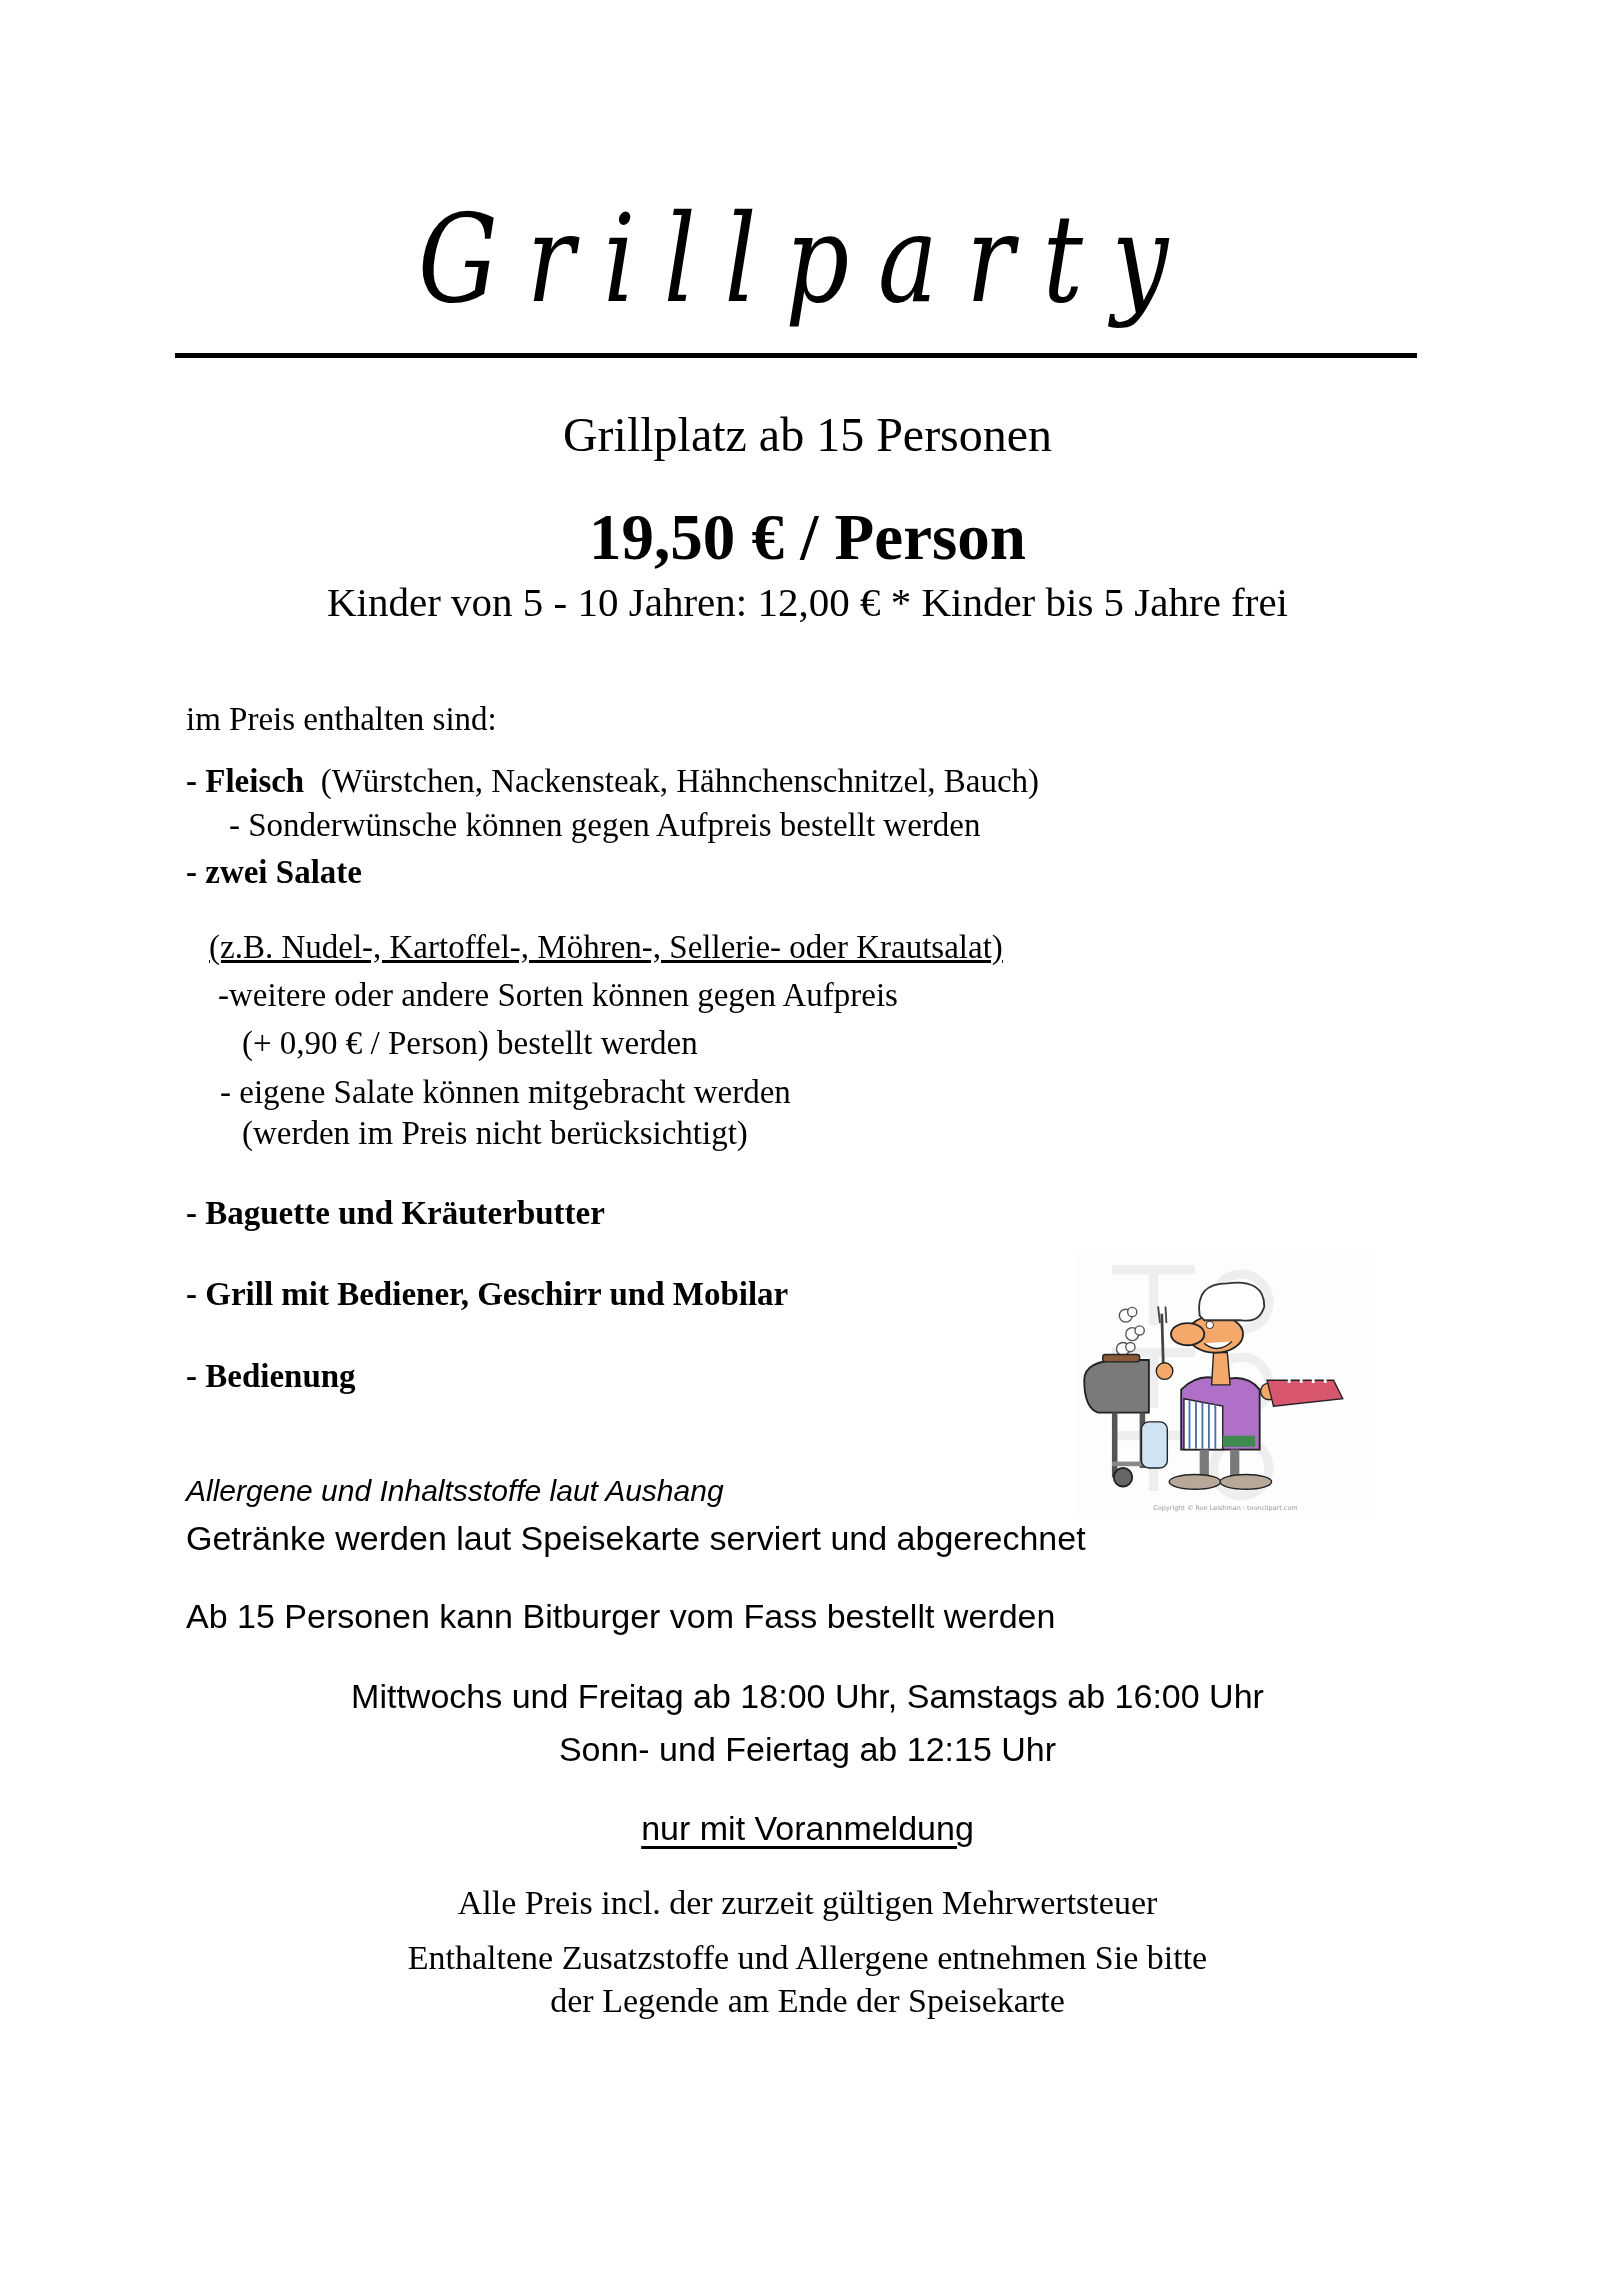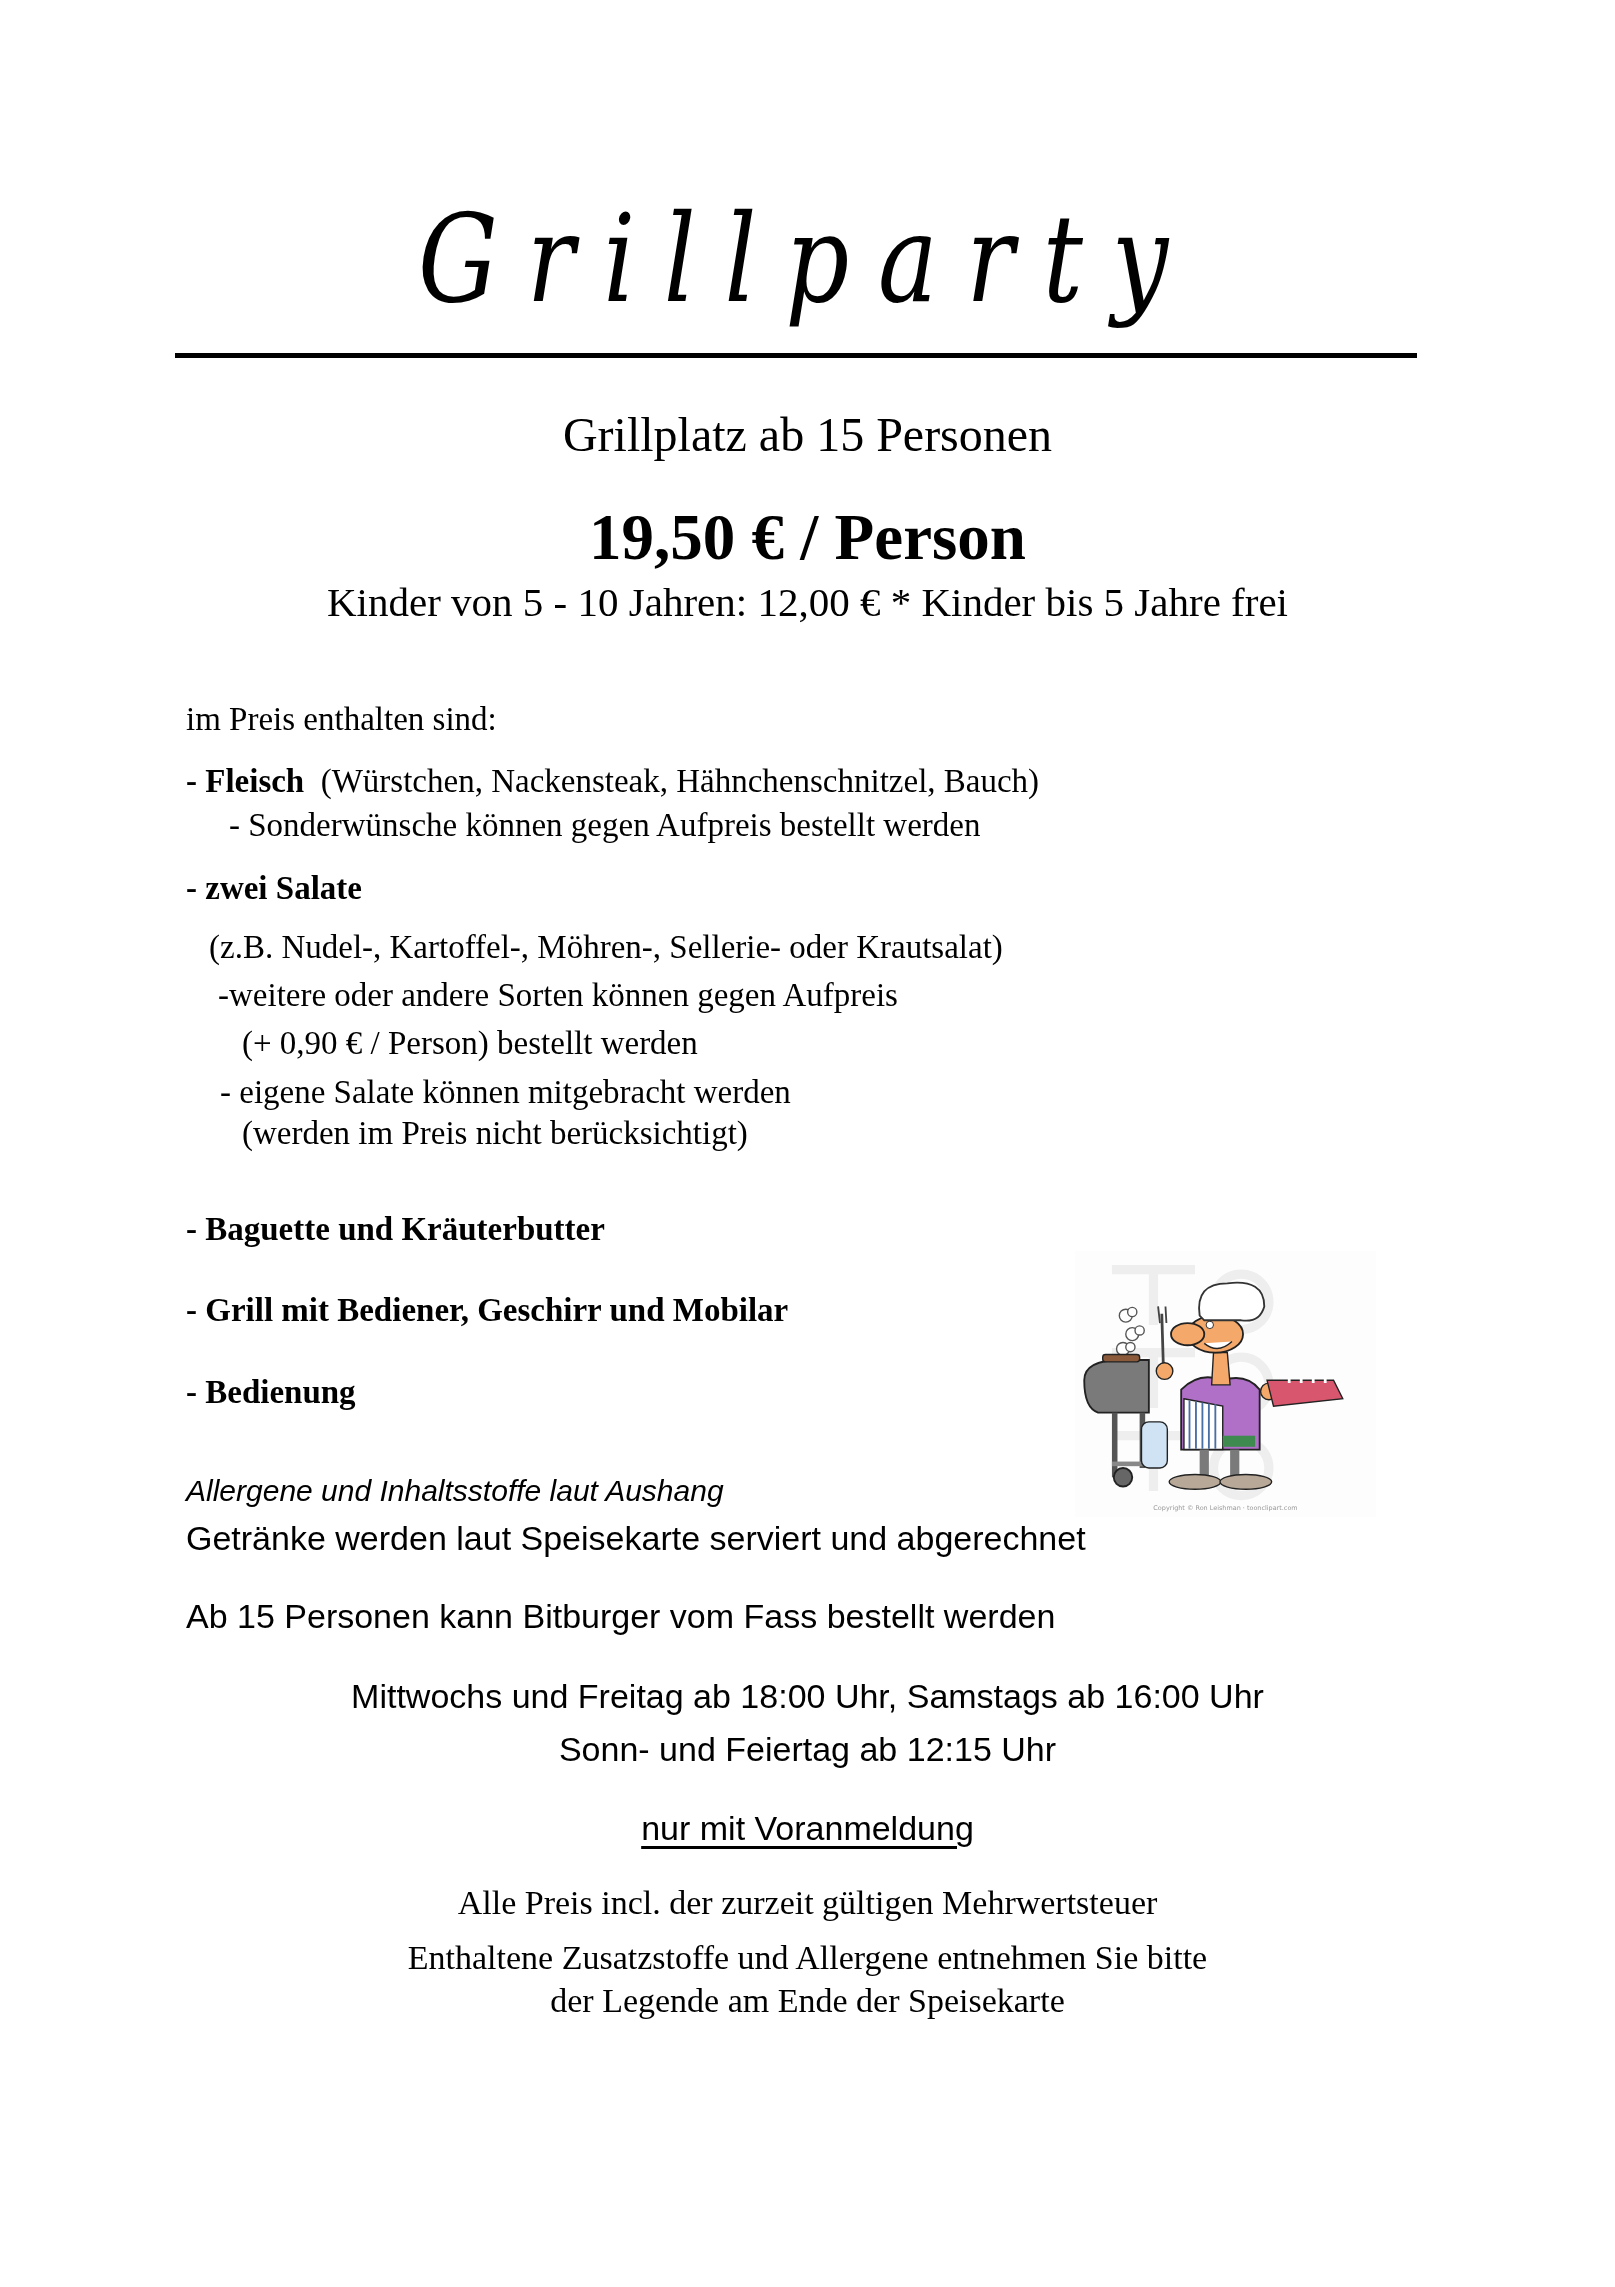--- a/index.html
+++ b/index.html
@@ -10,21 +10,21 @@
   .title {
     top: 198px; font-size: 122px; font-style: italic;
     letter-spacing: 35px; font-family: "DejaVu Serif", "Liberation Serif", serif;
     font-weight: normal; line-height: 1; transform: scaleX(0.82);
   }
   .rule { left: 175px; top: 353px; width: 1242px; height: 4.6px; background: #000; }
   .subtitle { top: 406px; font-size: 48px; line-height: 1.2; }
   .price { top: 498px; font-size: 65px; font-weight: bold; line-height: 1.2; }
   .kids { top: 578px; font-size: 41px; line-height: 1.2; }
   .body-line { left: 186px; font-size: 33px; line-height: 1.2; }
-  .bold { font-weight: bold; margin-top: 16px; }
+  .bold { font-weight: bold; }
   .cal { font-family: "Liberation Sans", "DejaVu Sans", sans-serif; font-size: 34px; line-height: 1.2; }
   .cal-italic { font-style: italic; font-size: 30px; margin-top: 26px; }
   .underline { text-decoration: underline; text-decoration-thickness: 2.8px; text-underline-offset: 5.5px; }
   .footer { font-size: 34px; line-height: 1.2; }
   .illustration { left: 1075px; top: 1251px; width: 301px; height: 266px; background: #fdfdfd; }
 </style>
 </head>
 <body>
 
 <div class="abs center title">Grillparty</div>
@@ -35,21 +35,21 @@
 <div class="abs center serif kids">Kinder von 5 - 10 Jahren: 12,00 €  * Kinder bis 5 Jahre frei</div>
 
 <div class="abs serif body-line" style="top:700px;">im Preis enthalten sind:</div>
 
 <div class="abs serif body-line" style="top:762px;">
   <span class="bold">- Fleisch</span><span style="white-space:pre;">  (Würstchen, Nackensteak, Hähnchenschnitzel, Bauch)</span>
 </div>
 <div class="abs serif body-line" style="top:806px; left:229px;">- Sonderwünsche können gegen Aufpreis bestellt werden</div>
 
 <div class="abs serif body-line bold" style="top:853px;">- zwei Salate</div>
-<div class="abs serif body-line" style="top:928px; left:209px;">(z.B. Nudel-, Kartoffel-, Möhren-, Sellerie- oder Krautsalat)</div>
+<div class="abs serif body-line" style="top:928px; left:209px;text-decoration:underline;">(z.B. Nudel-, Kartoffel-, Möhren-, Sellerie- oder Krautsalat)</div>
 <div class="abs serif body-line" style="top:976px; left:218px;">-weitere oder andere Sorten können gegen Aufpreis</div>
 <div class="abs serif body-line" style="top:1024px; left:242px;">(+ 0,90 € / Person) bestellt werden</div>
 <div class="abs serif body-line" style="top:1073px; left:220px;">- eigene Salate können mitgebracht werden</div>
 <div class="abs serif body-line" style="top:1114px; left:242px;">(werden im Preis nicht berücksichtigt)</div>
 
 <div class="abs serif body-line bold" style="top:1194px;">- Baguette und Kräuterbutter</div>
 <div class="abs serif body-line bold" style="top:1275px;">- Grill mit Bediener, Geschirr und Mobilar</div>
 <div class="abs serif body-line bold" style="top:1357px;">- Bedienung</div>
 
 <div class="abs body-line cal cal-italic" style="top:1447px;">Allergene und Inhaltsstoffe laut Aushang</div>

